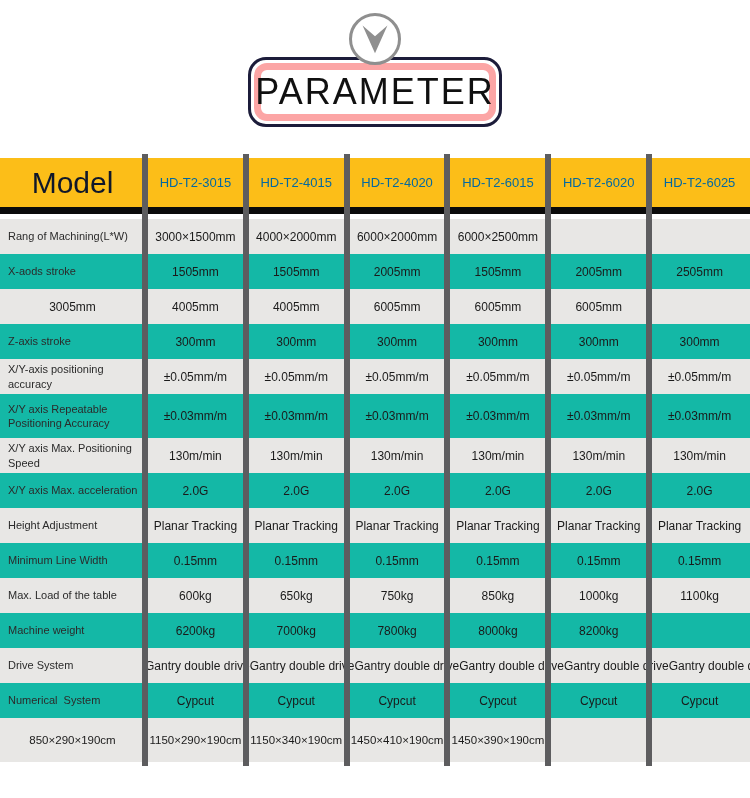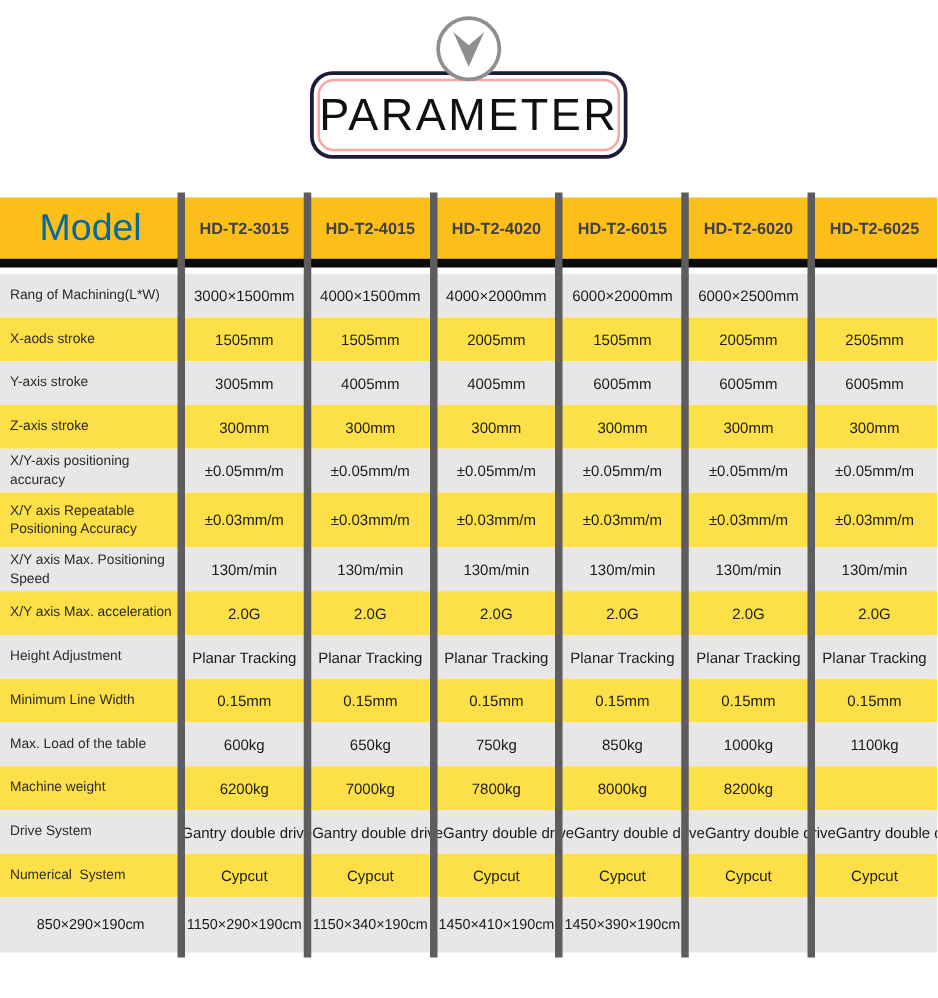--- a/index.html
+++ b/index.html
@@ -4,37 +4,37 @@
 <style>
   html,body{margin:0;padding:0;background:#ffffff;}
   .page{position:relative;width:750px;height:798px;background:#ffffff;overflow:hidden;
         font-family:"Liberation Sans",sans-serif;}
 
   
   .top-area{position:relative;height:158px;}
   .banner-outer{position:absolute;left:248px;top:57px;width:254px;height:70px;
                 border:3px solid #1c1c3a;border-radius:18px;box-sizing:border-box;background:#fff;}
   .banner-inner{position:absolute;left:3px;right:3px;top:3px;bottom:3px;
-                border:2px solid #fca5a5;border-radius:13px;
+                border:7px solid #fca5a5;border-radius:13px;
                 display:flex;align-items:center;justify-content:center;}
   .banner-title{font-size:36px;letter-spacing:2px;color:#101010;}
   .banner-circle{position:absolute;left:349px;top:13px;width:52px;height:52px;
                  border-radius:50%;background:#ffffff;border:3px solid #8f8f8f;
                  box-sizing:border-box;display:flex;align-items:center;justify-content:center;}
 
   
   .spec-table{position:relative;width:750px;}
   .header-row{display:grid;grid-template-columns:145px repeat(6,1fr);height:49px;background:#fcbe18;}
   .model-cell{display:flex;align-items:center;justify-content:center;
-              font-size:30px;color:#0369a1;}
+              font-size:30px;color:#0f172a;}
   .model-name{display:flex;align-items:center;justify-content:center;
-              font-size:13px;font-weight:bold;color:#404040;}
+              font-size:13px;font-weight:normal;color:#0369a1;}
   .black-strip{height:7px;background:#0b0b0b;}
   .rows{margin-top:5px;}
-  .t-row{display:grid;grid-template-columns:145px repeat(6,1fr);min-height:35px;background:#fde047;}
+  .t-row{display:grid;grid-template-columns:145px repeat(6,1fr);min-height:35px;background:#14b8a6;}
   .t-row.gray{background:#e8e7e5;}
   .t-row.tall{min-height:44px;}
   .row-label{display:flex;align-items:center;padding-left:8px;padding-right:2px;
              font-size:11px;color:#2b2b2b;line-height:1.3;white-space:pre-wrap;}
   .cell{display:flex;align-items:center;justify-content:center;
         font-size:12px;color:#1a1a1a;white-space:nowrap;}
   .t-row.dims .cell{font-size:11.5px;}
   .vbar{position:absolute;top:-4px;bottom:-4px;width:6px;background:#5d5d5f;z-index:3;}
 </style>
 </head>
@@ -63,36 +63,34 @@
       <div class="model-name">HD-T2-4020</div>
       <div class="model-name">HD-T2-6015</div>
       <div class="model-name">HD-T2-6020</div>
       <div class="model-name">HD-T2-6025</div>
     </div>
     <div class="black-strip"></div>
     <div class="rows" id="rows">
         <div class="t-row gray">
     <div class="row-label">Rang of Machining(L*W)</div>
     <div class="cell">3000×1500mm</div>
-    <div class="cell">4000×1500mm</div>
     <div class="cell">4000×2000mm</div>
     <div class="cell">6000×2000mm</div>
     <div class="cell">6000×2500mm</div>
   </div>
         <div class="t-row">
     <div class="row-label">X-aods stroke</div>
     <div class="cell">1505mm</div>
     <div class="cell">1505mm</div>
     <div class="cell">2005mm</div>
     <div class="cell">1505mm</div>
     <div class="cell">2005mm</div>
     <div class="cell">2505mm</div>
   </div>
         <div class="t-row gray">
-    <div class="row-label">Y-axis stroke</div>
     <div class="cell">3005mm</div>
     <div class="cell">4005mm</div>
     <div class="cell">4005mm</div>
     <div class="cell">6005mm</div>
     <div class="cell">6005mm</div>
     <div class="cell">6005mm</div>
   </div>
         <div class="t-row">
     <div class="row-label">Z-axis stroke</div>
     <div class="cell">300mm</div>

